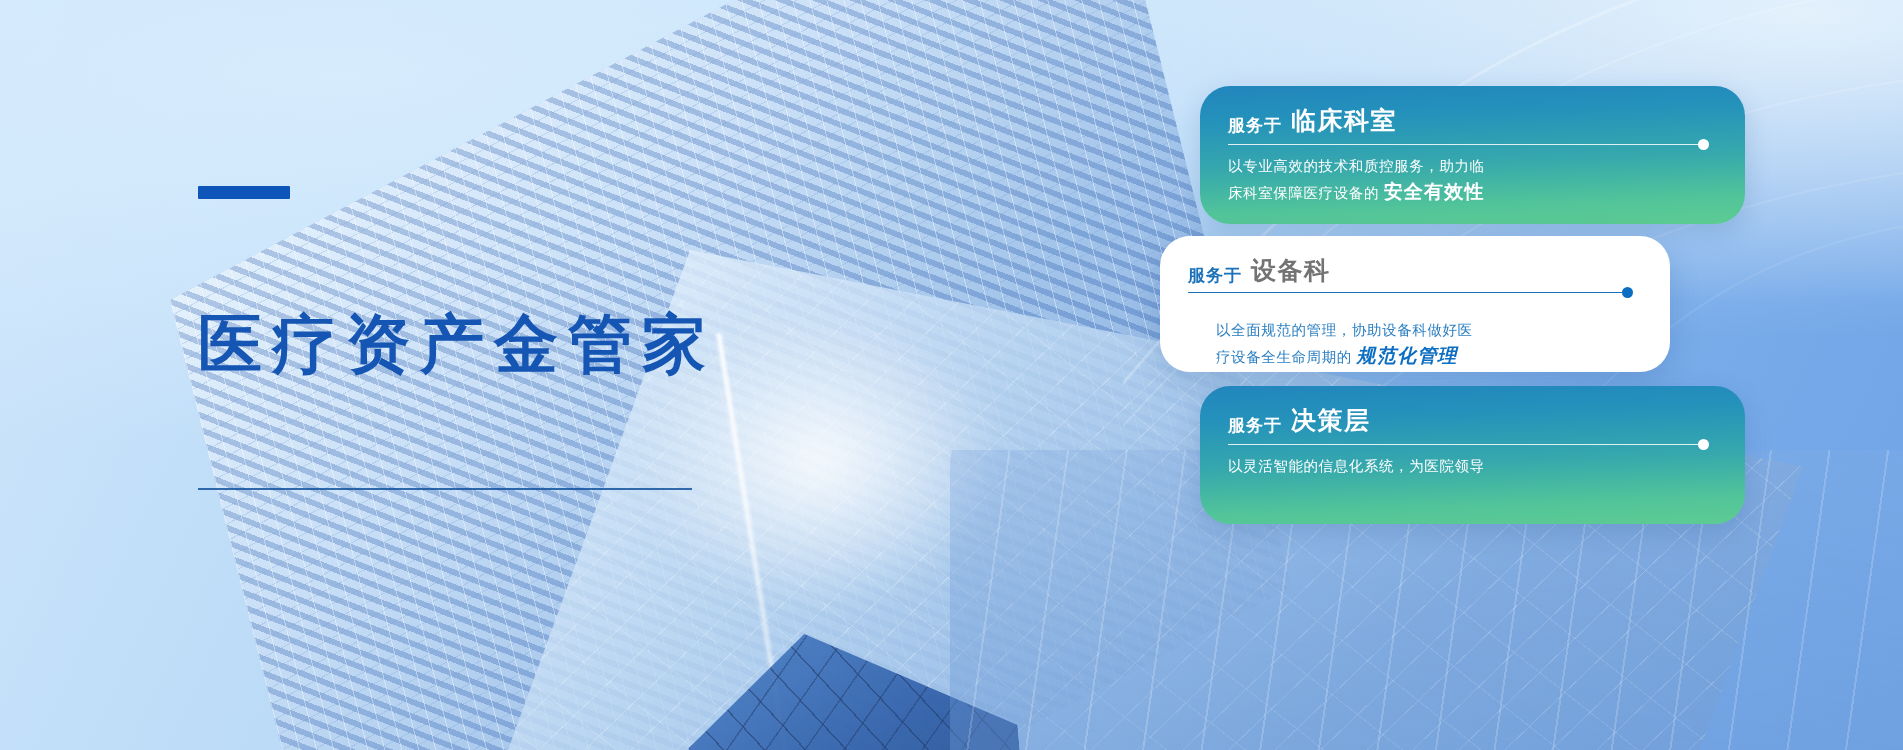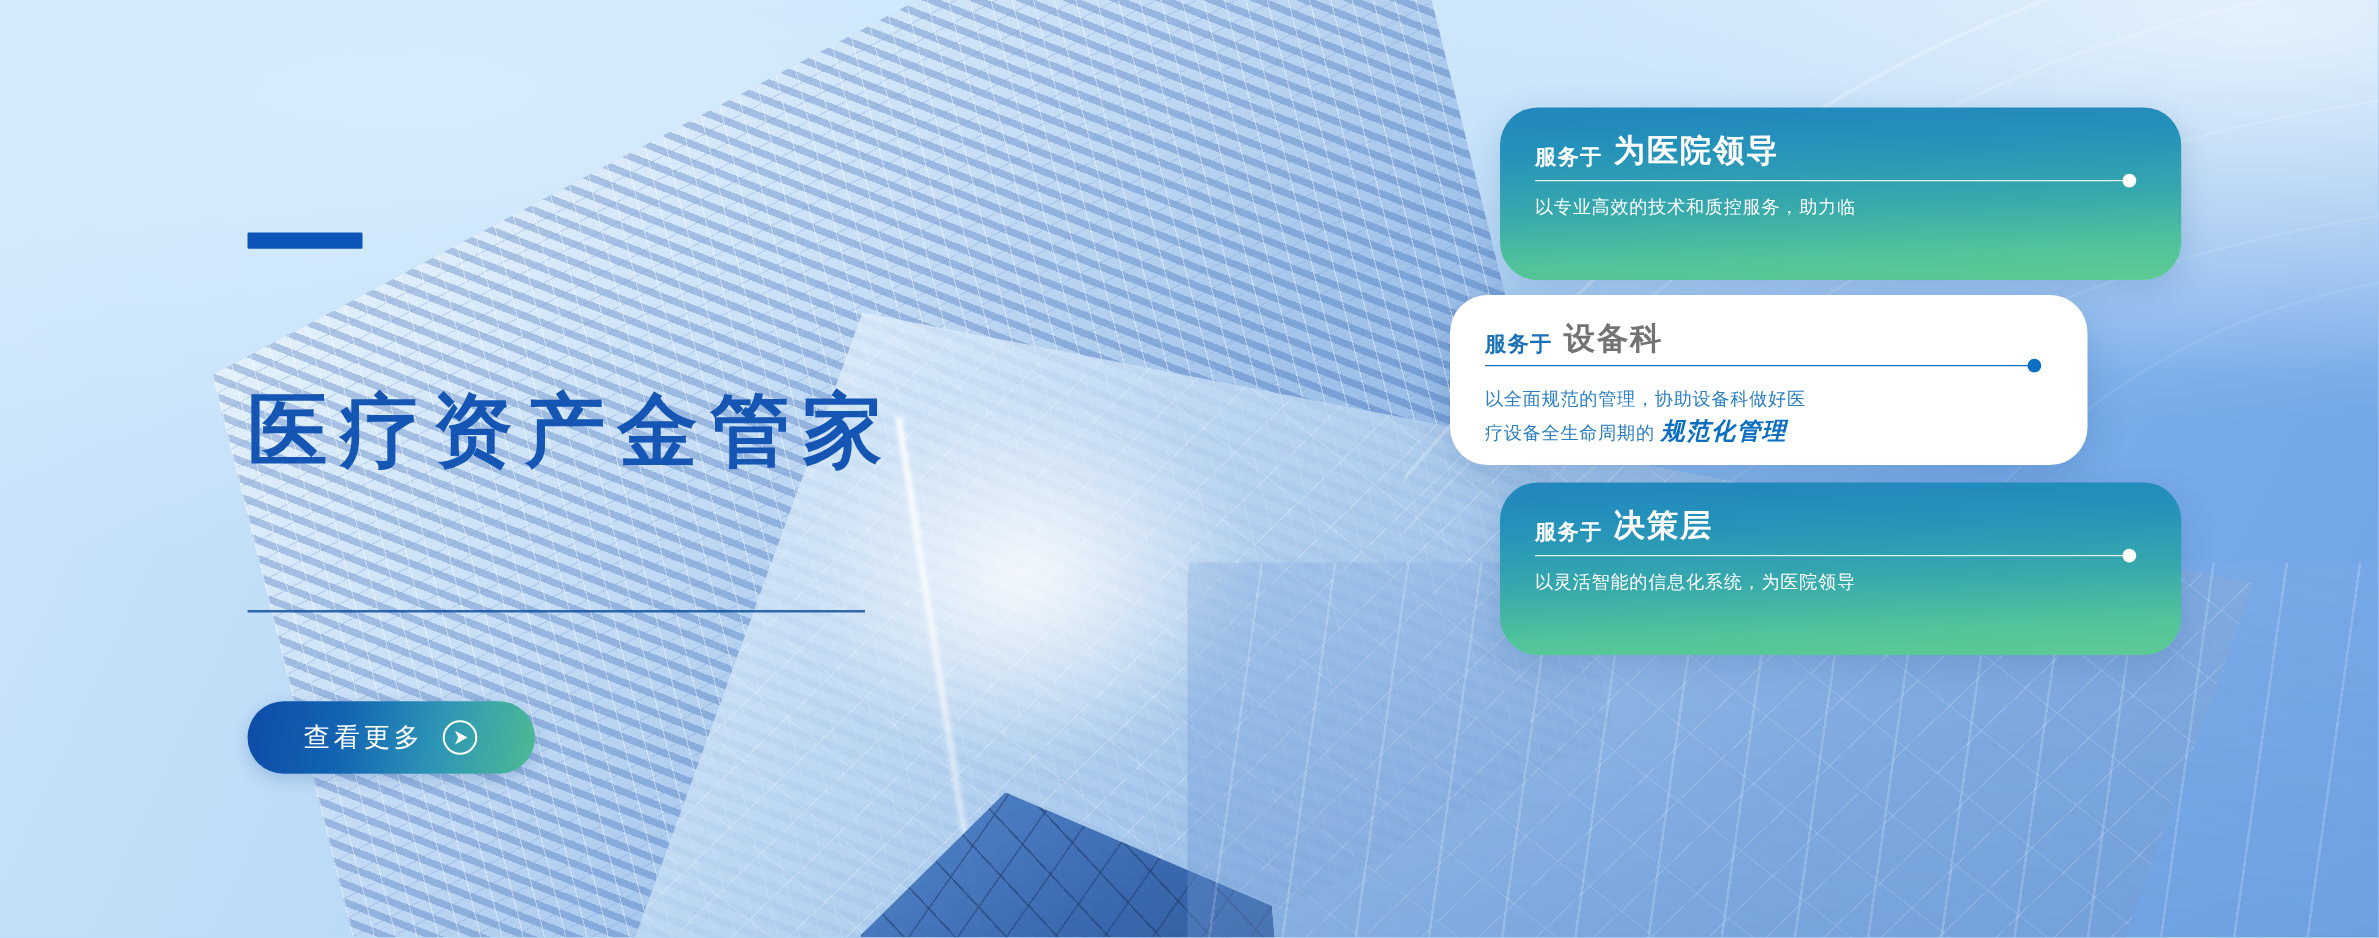--- a/index.html
+++ b/index.html
@@ -189,21 +189,21 @@
   .card-white .card-body .strong { color:#0c6ec2;font-style:italic; }
   .card-white .card-line  { background:#1b72b8; }
   .card-white .card-dot   { background:#0c6ec2; }
 
   
   .card-1 .card-line, .card-3 .card-line { width:476px; top:58px; }
   .card-2 .card-line { width:440px; top:56px; }
   .card-1 .card-dot,  .card-3 .card-dot  { left:498px; top:53px; }
   .card-2 .card-dot  { left:462px; top:51px; }
   .card-1 .card-body, .card-3 .card-body { top:68px; }
-  .card-2 .card-body { top:72px; }
+  .card-2 .card-body { top:82px;margin-left:28px; }
 </style>
 </head>
 <body>
 
 <div class="banner">
 
   <div class="sky"></div>
 
   <div class="tower-wrap">
     <div class="tower-face-a"></div>
@@ -223,39 +223,36 @@
   </svg>
 
   <div class="left">
 
     <div class="accent-dash"></div>
 
     <div class="headline">医疗资产金管家</div>
 
     <div class="rule"></div>
 
-    <div class="cta">
-      <span class="cta-label">查看更多</span>
-      <svg class="cta-arrow" width="30" height="30" viewBox="0 0 30 30">
-        <circle cx="15" cy="15" r="13" fill="none" stroke="#ffffff" stroke-width="1.6"></circle>
-        <path d="M11 9.5 L21 15 L11 20.5 L13.6 15 Z" fill="#ffffff"></path>
-      </svg>
-    </div>
   </div>
 
   <div class="card card-grad card-1">
     <div class="card-inner">
       <div class="card-head">
         <span class="head-pre">服务于</span>
-        <span class="head-main">为医院领导</span>
+        <span class="head-main">临床科室</span>
       </div>
       <div class="card-line"></div>
       <div class="card-dot"></div>
       <div class="card-body">
         <div>以专业高效的技术和质控服务，助力临</div>
+        <div>
+          <span>床科室保障医疗设备的</span>
+          <span class="strong">安全有效性</span>
+        </div>
       </div>
     </div>
   </div>
 
   <div class="card card-white card-2">
     <div class="card-inner">
       <div class="card-head">
         <span class="head-pre">服务于</span>
         <span class="head-main">设备科</span>
       </div>

